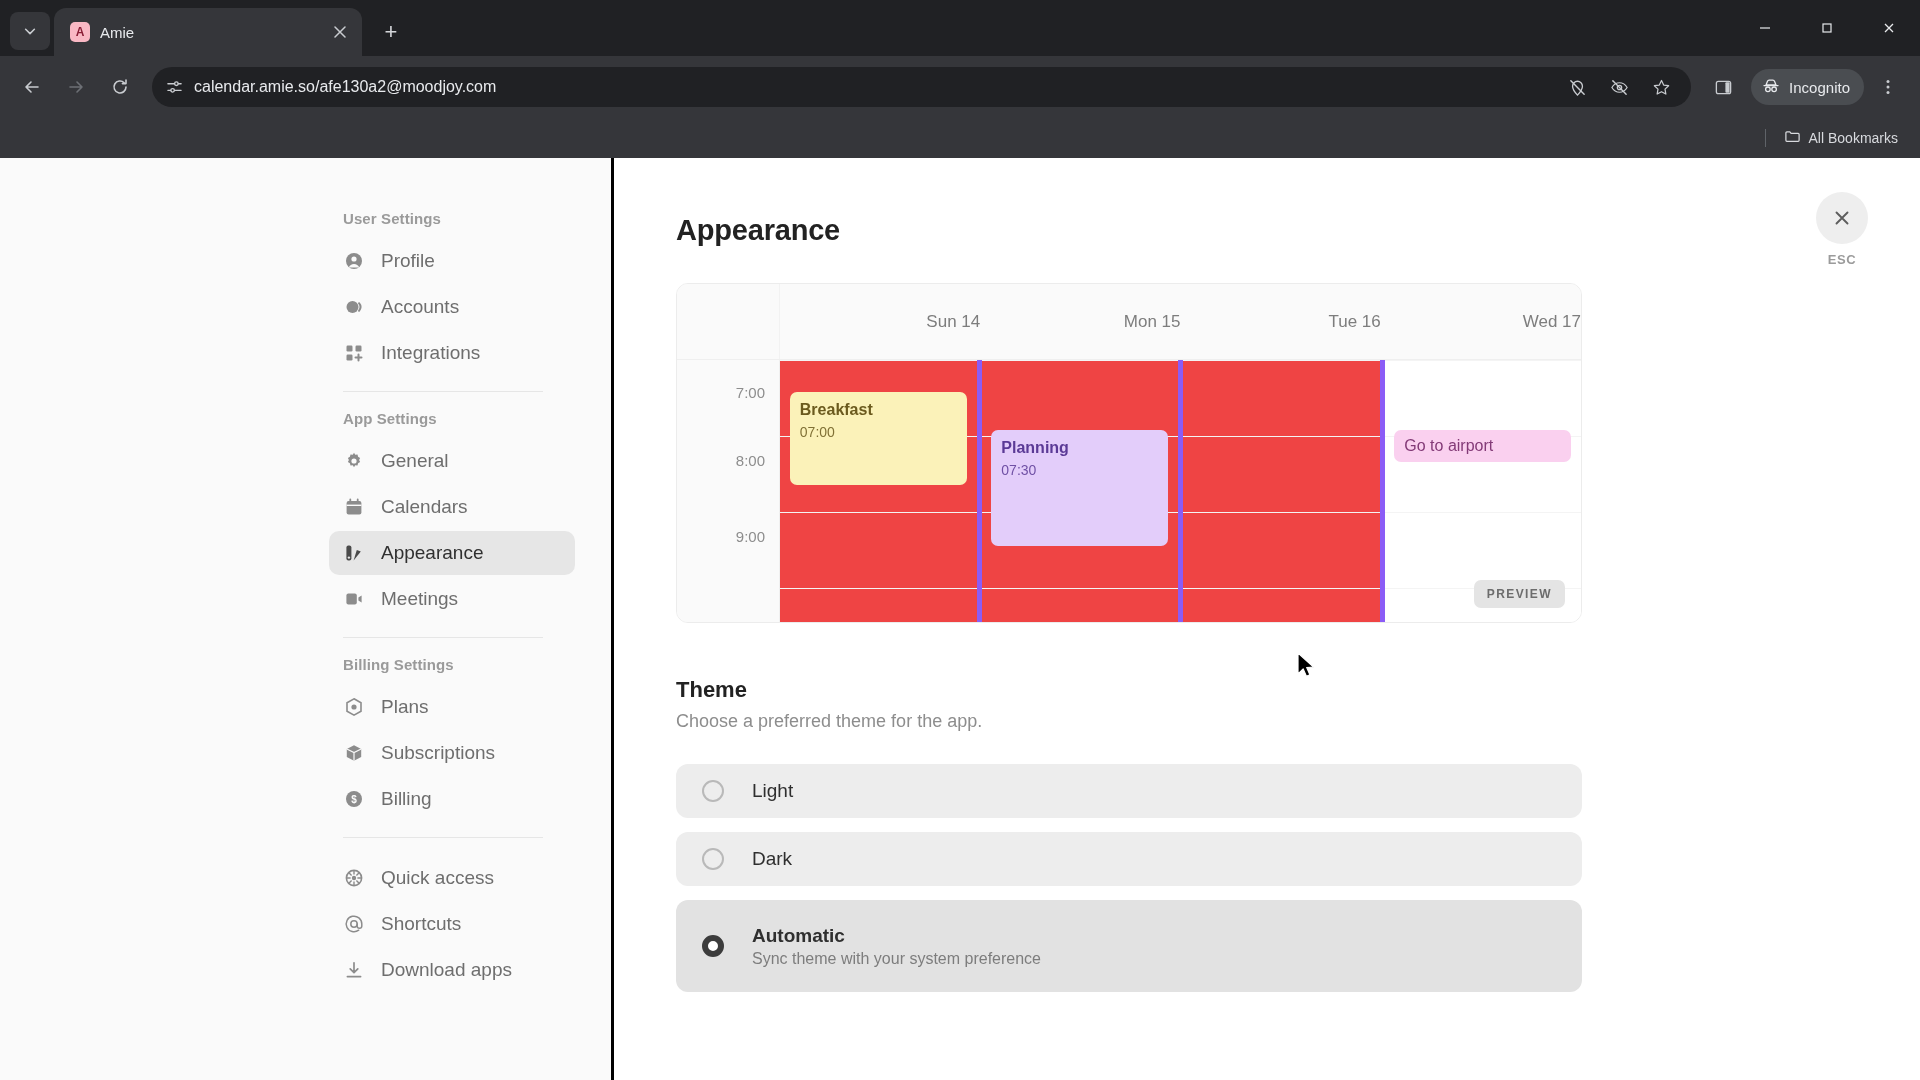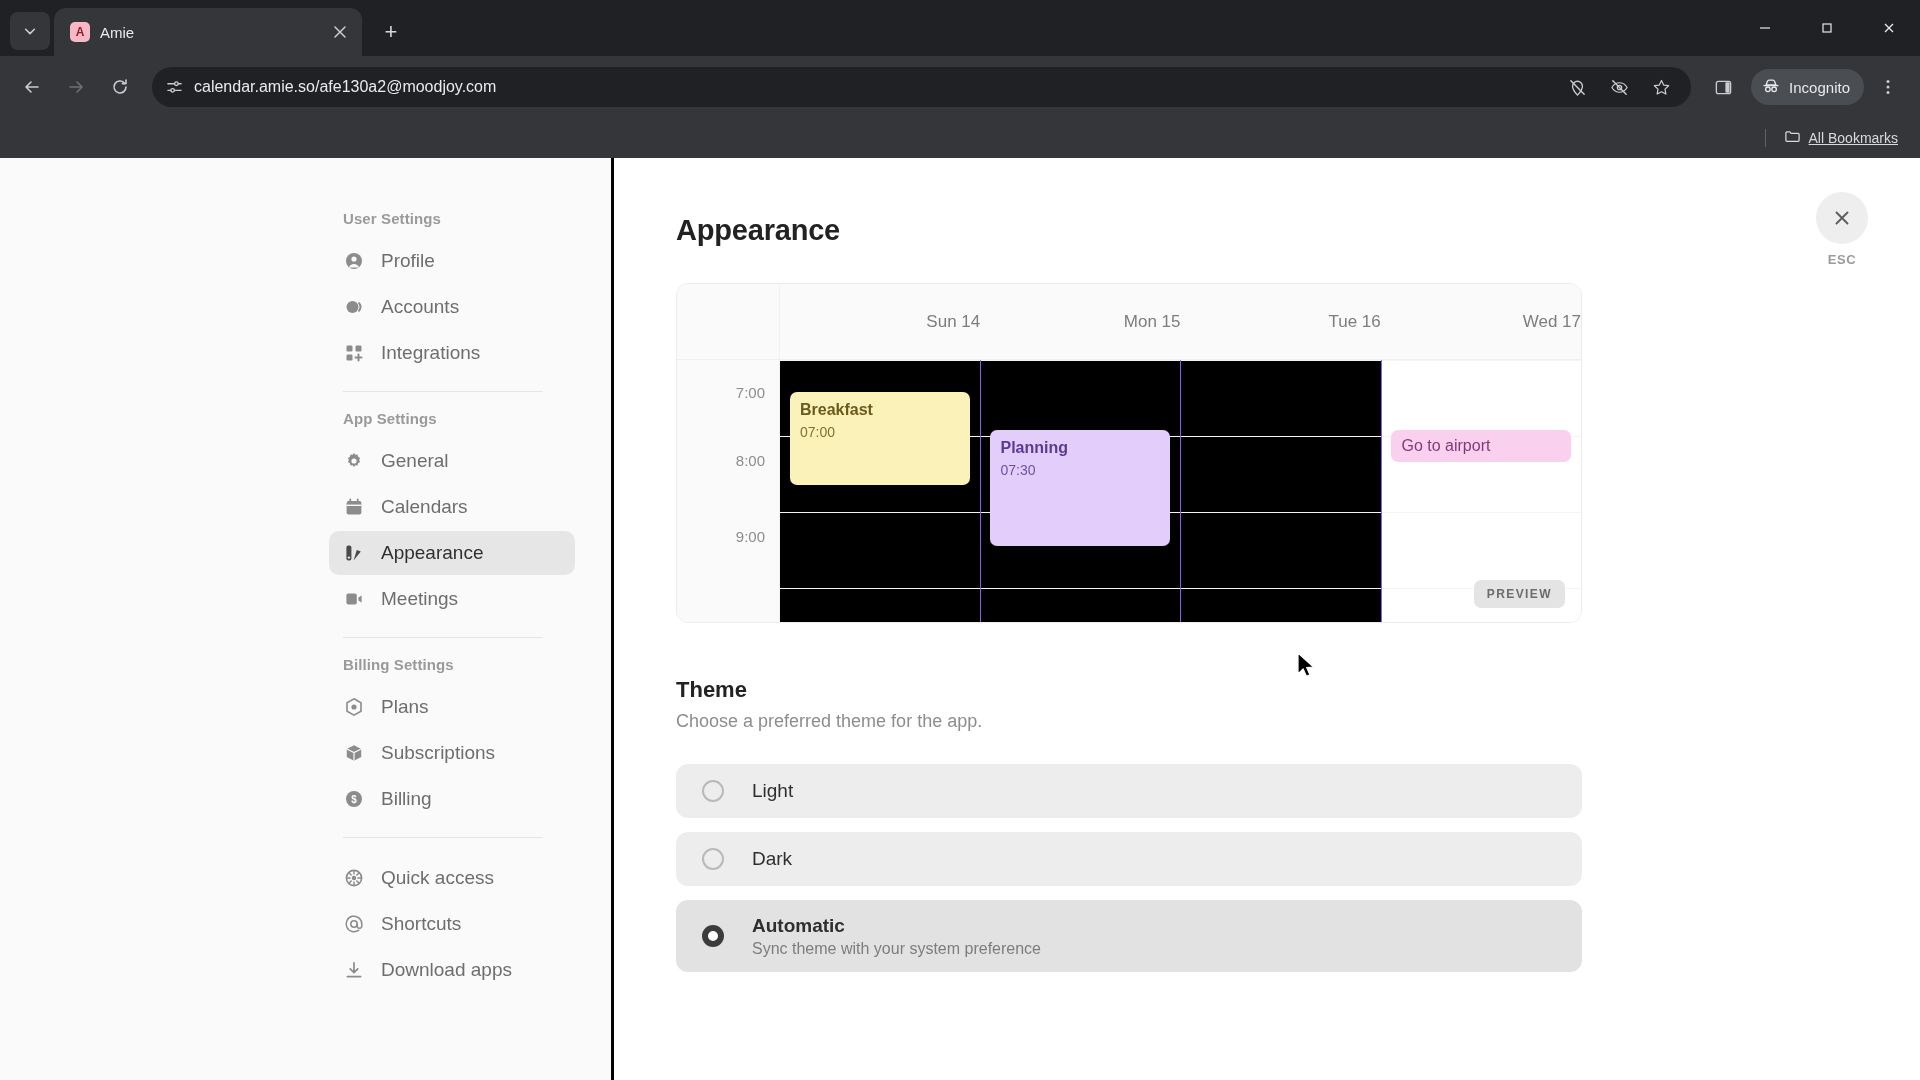--- a/index.html
+++ b/index.html
@@ -71,21 +71,21 @@
     display: flex; align-items: center; gap: 8px; padding: 0 14px 0 10px;
     color: #e8eaed; font-size: 15px; cursor: pointer; margin-left: 4px;
   }
 
   .bookmarkbar {
     height: 40px; background: #35363a;
     display: flex; align-items: center; justify-content: flex-end;
     padding-right: 14px; gap: 10px;
   }
   .bm-divider { width: 1px; height: 18px; background: #5f6368; }
-  .bm-all { display: flex; align-items: center; gap: 8px; color: #d8dade; font-size: 14px; cursor: pointer; padding: 4px 8px; border-radius: 6px; text-decoration: underline; }
+  .bm-all { display: flex; align-items: center; gap: 8px; color: #d8dade; font-size: 14px; cursor: pointer; padding: 4px 8px; border-radius: 6px; }
 
   
   .viewport {
     position: absolute; left: 0; top: 158px;
     width: 1920px; height: 922px;
     background: #ffffff; overflow: hidden;
   }
   .settings-modal { display: flex; height: 100%; }
 
   .sidebar {
@@ -130,21 +130,21 @@
   .head-day { flex: 1; text-align: right; font-size: 17px; color: #7d7d7d; }
   .preview-body { display: flex; height: 262px; position: relative; }
   .gutter {
     width: 103px; flex: 0 0 103px; background: #fafafa;
     border-right: 1px solid #f0f0f0; position: relative;
   }
   .hour-label {
     position: absolute; right: 14px; font-size: 15px; color: #8d8d8d;
   }
   .col {
-    flex: 1; position: relative; border-right: 1px solid #8b5cf6; background: #000000;
+    flex: 1; position: relative; border-right: 5px solid #8b5cf6; background: #ef4444;
   }
   .col.today { background: #ffffff; }
   .col:last-child { border-right: none; }
   .hline { position: absolute; left: 0; right: 0; height: 1px; background: #f4f4f4; }
   .event {
     position: absolute; left: 5%; right: 5%;
     border-radius: 7px; padding: 8px 10px;
     font-size: 16px; line-height: 1.3; overflow: hidden;
   }
   .event .ev-title { font-weight: 600; }
@@ -159,21 +159,21 @@
   
   .theme-section { margin-top: 54px; }
   .section-title { font-size: 22px; font-weight: 700; color: #222; }
   .section-sub { font-size: 18px; color: #8d8d8d; margin-top: 8px; }
   .options { margin-top: 32px; width: 906px; }
   .option-row {
     display: flex; align-items: center; gap: 28px;
     border-radius: 12px; background: #ededed;
     padding: 0 26px; height: 54px; margin-bottom: 14px; cursor: pointer;
   }
-  .option-row.tall { height: 72px; background: #e2e2e2; }
+  .option-row.tall { height: 92px; background: #e2e2e2; }
   .radio {
     width: 22px; height: 22px; border-radius: 50%;
     border: 2px solid #b9b9b9; flex: 0 0 22px; background: transparent;
   }
   .radio.checked {
     border: 6px solid #3c3c3c; background: #ffffff;
   }
   .opt-texts { display: flex; flex-direction: column; justify-content: center; }
   .opt-label { font-size: 19px; color: #2f2f2f; }
   .opt-label.bold { font-weight: 600; }

